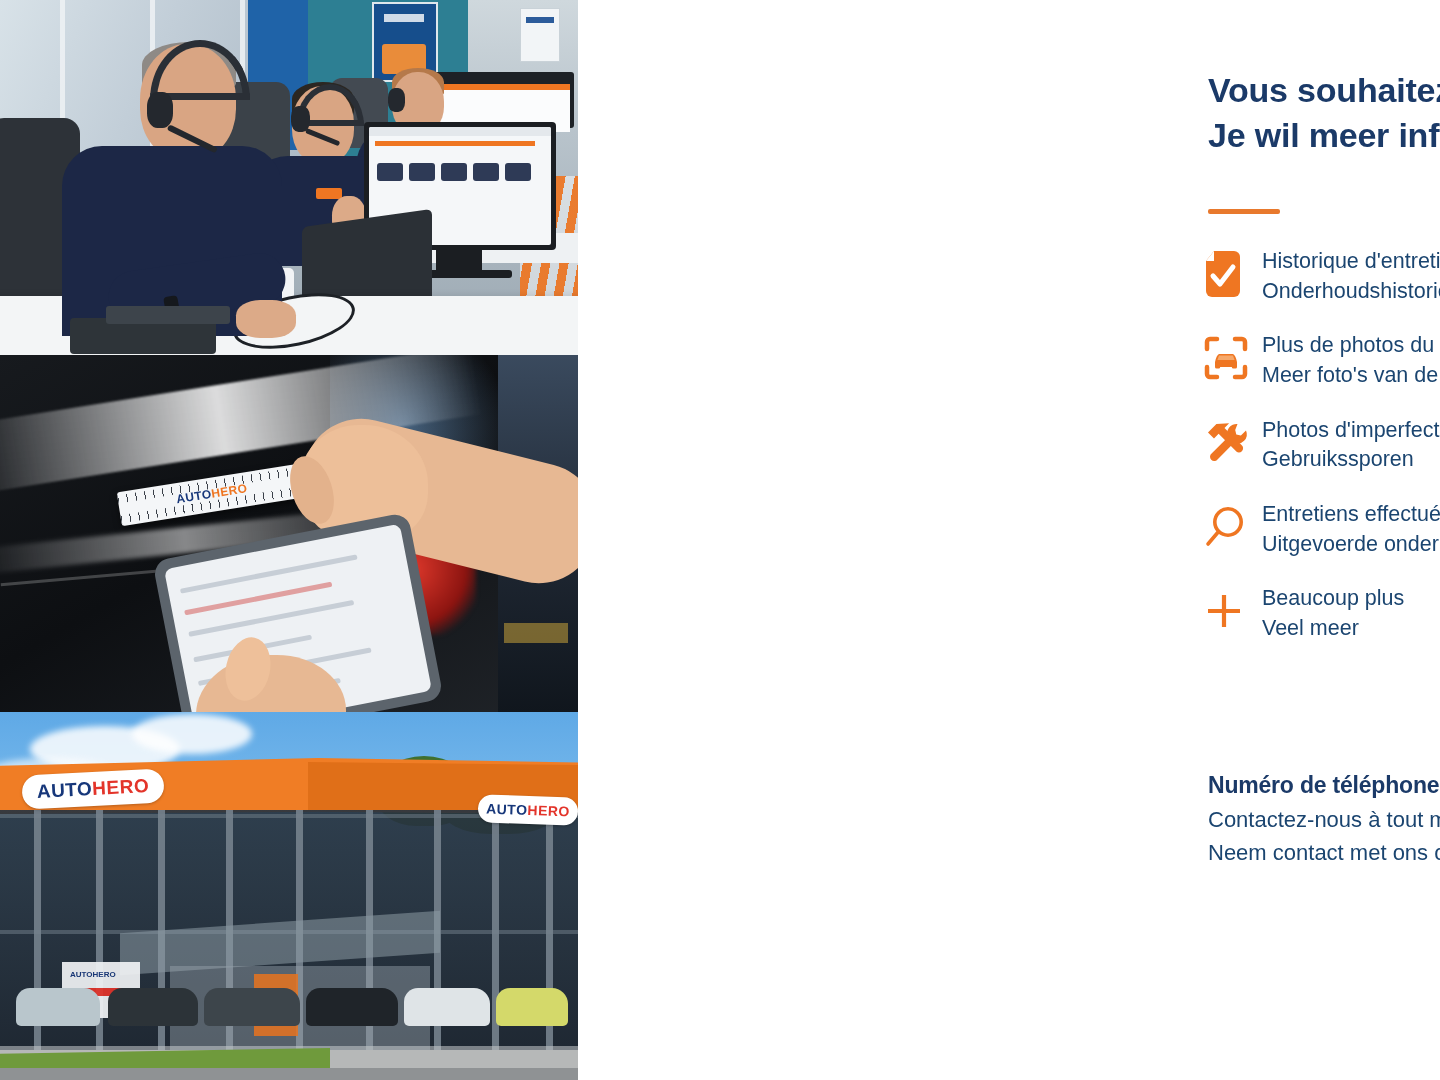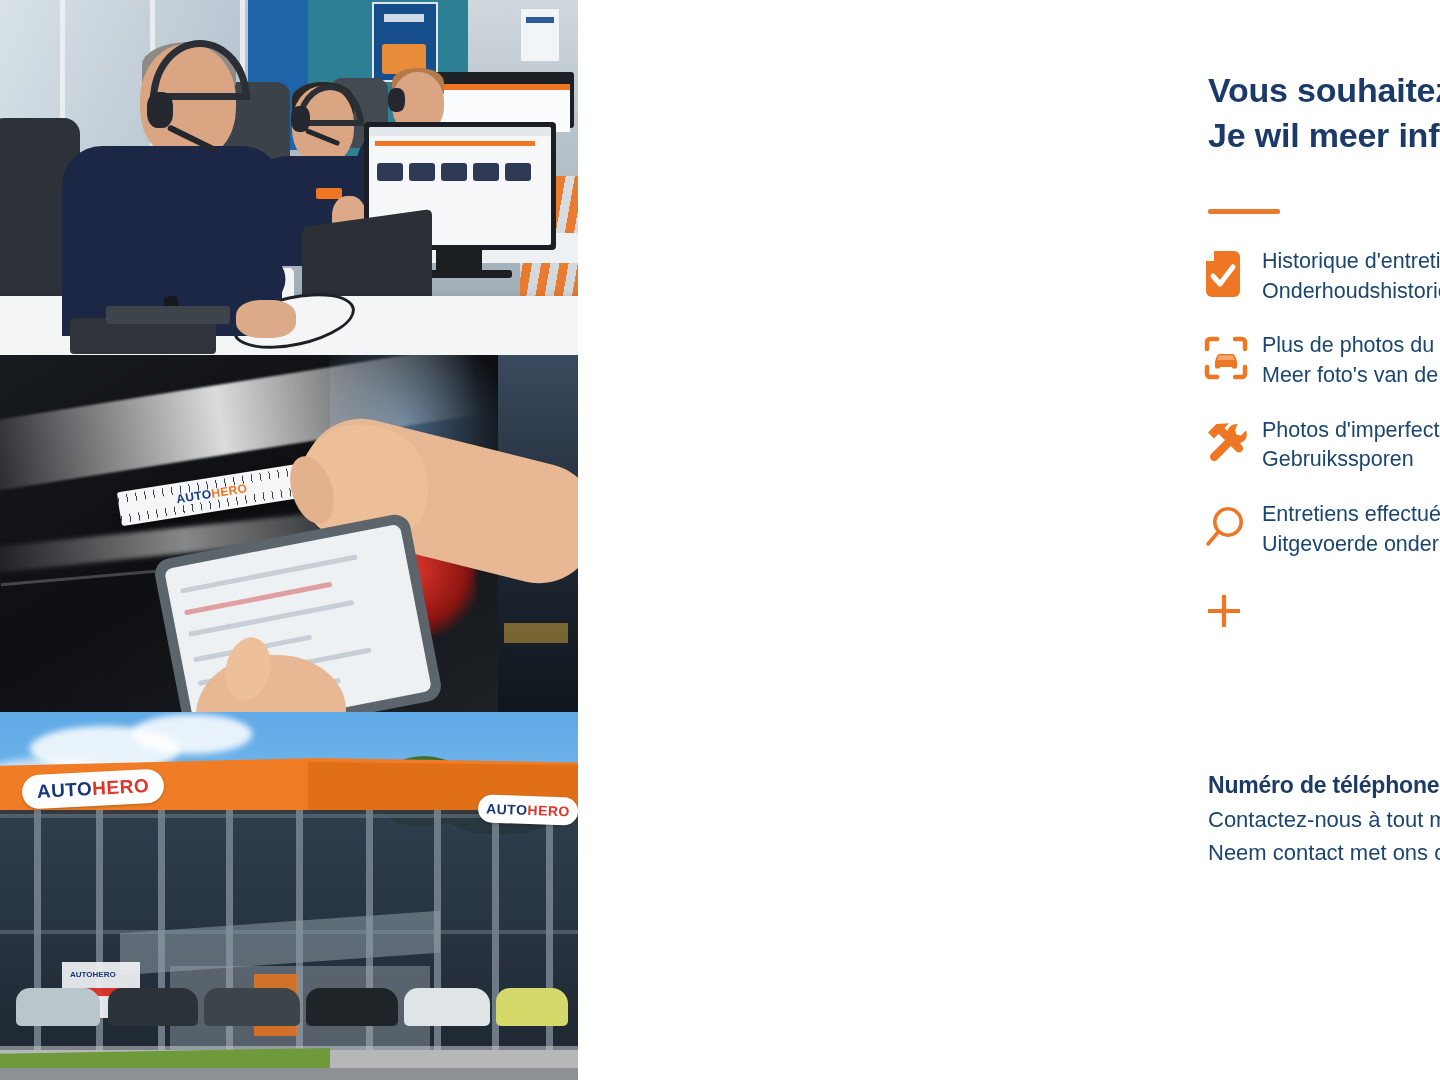--- a/index.html
+++ b/index.html
@@ -404,20 +404,24 @@
           <div class="nl">Uitgevoerde onderhoudswerkzaamheden</div>
         </div>
       </div>
 
       <div class="feature">
         <div class="ico">
           <svg width="40" height="40" viewBox="0 0 40 40">
             <path d="M20 4 V36 M4 20 H36" stroke="#ef7622" stroke-width="4.2" stroke-linecap="butt"></path>
           </svg>
         </div>
+        <div class="txt">
+          <div class="fr">Beaucoup plus</div>
+          <div class="nl">Veel meer</div>
+        </div>
       </div>
     </div>
 
     <div class="contact">
       <div class="phone">Numéro de téléphone / Telefoonnummer: +3228877759</div>
       <div class="line">Contactez-nous à tout moment pour plus de détails !</div>
       <div class="line">Neem contact met ons op voor meer informatie!</div>
     </div>
 
   </div>

